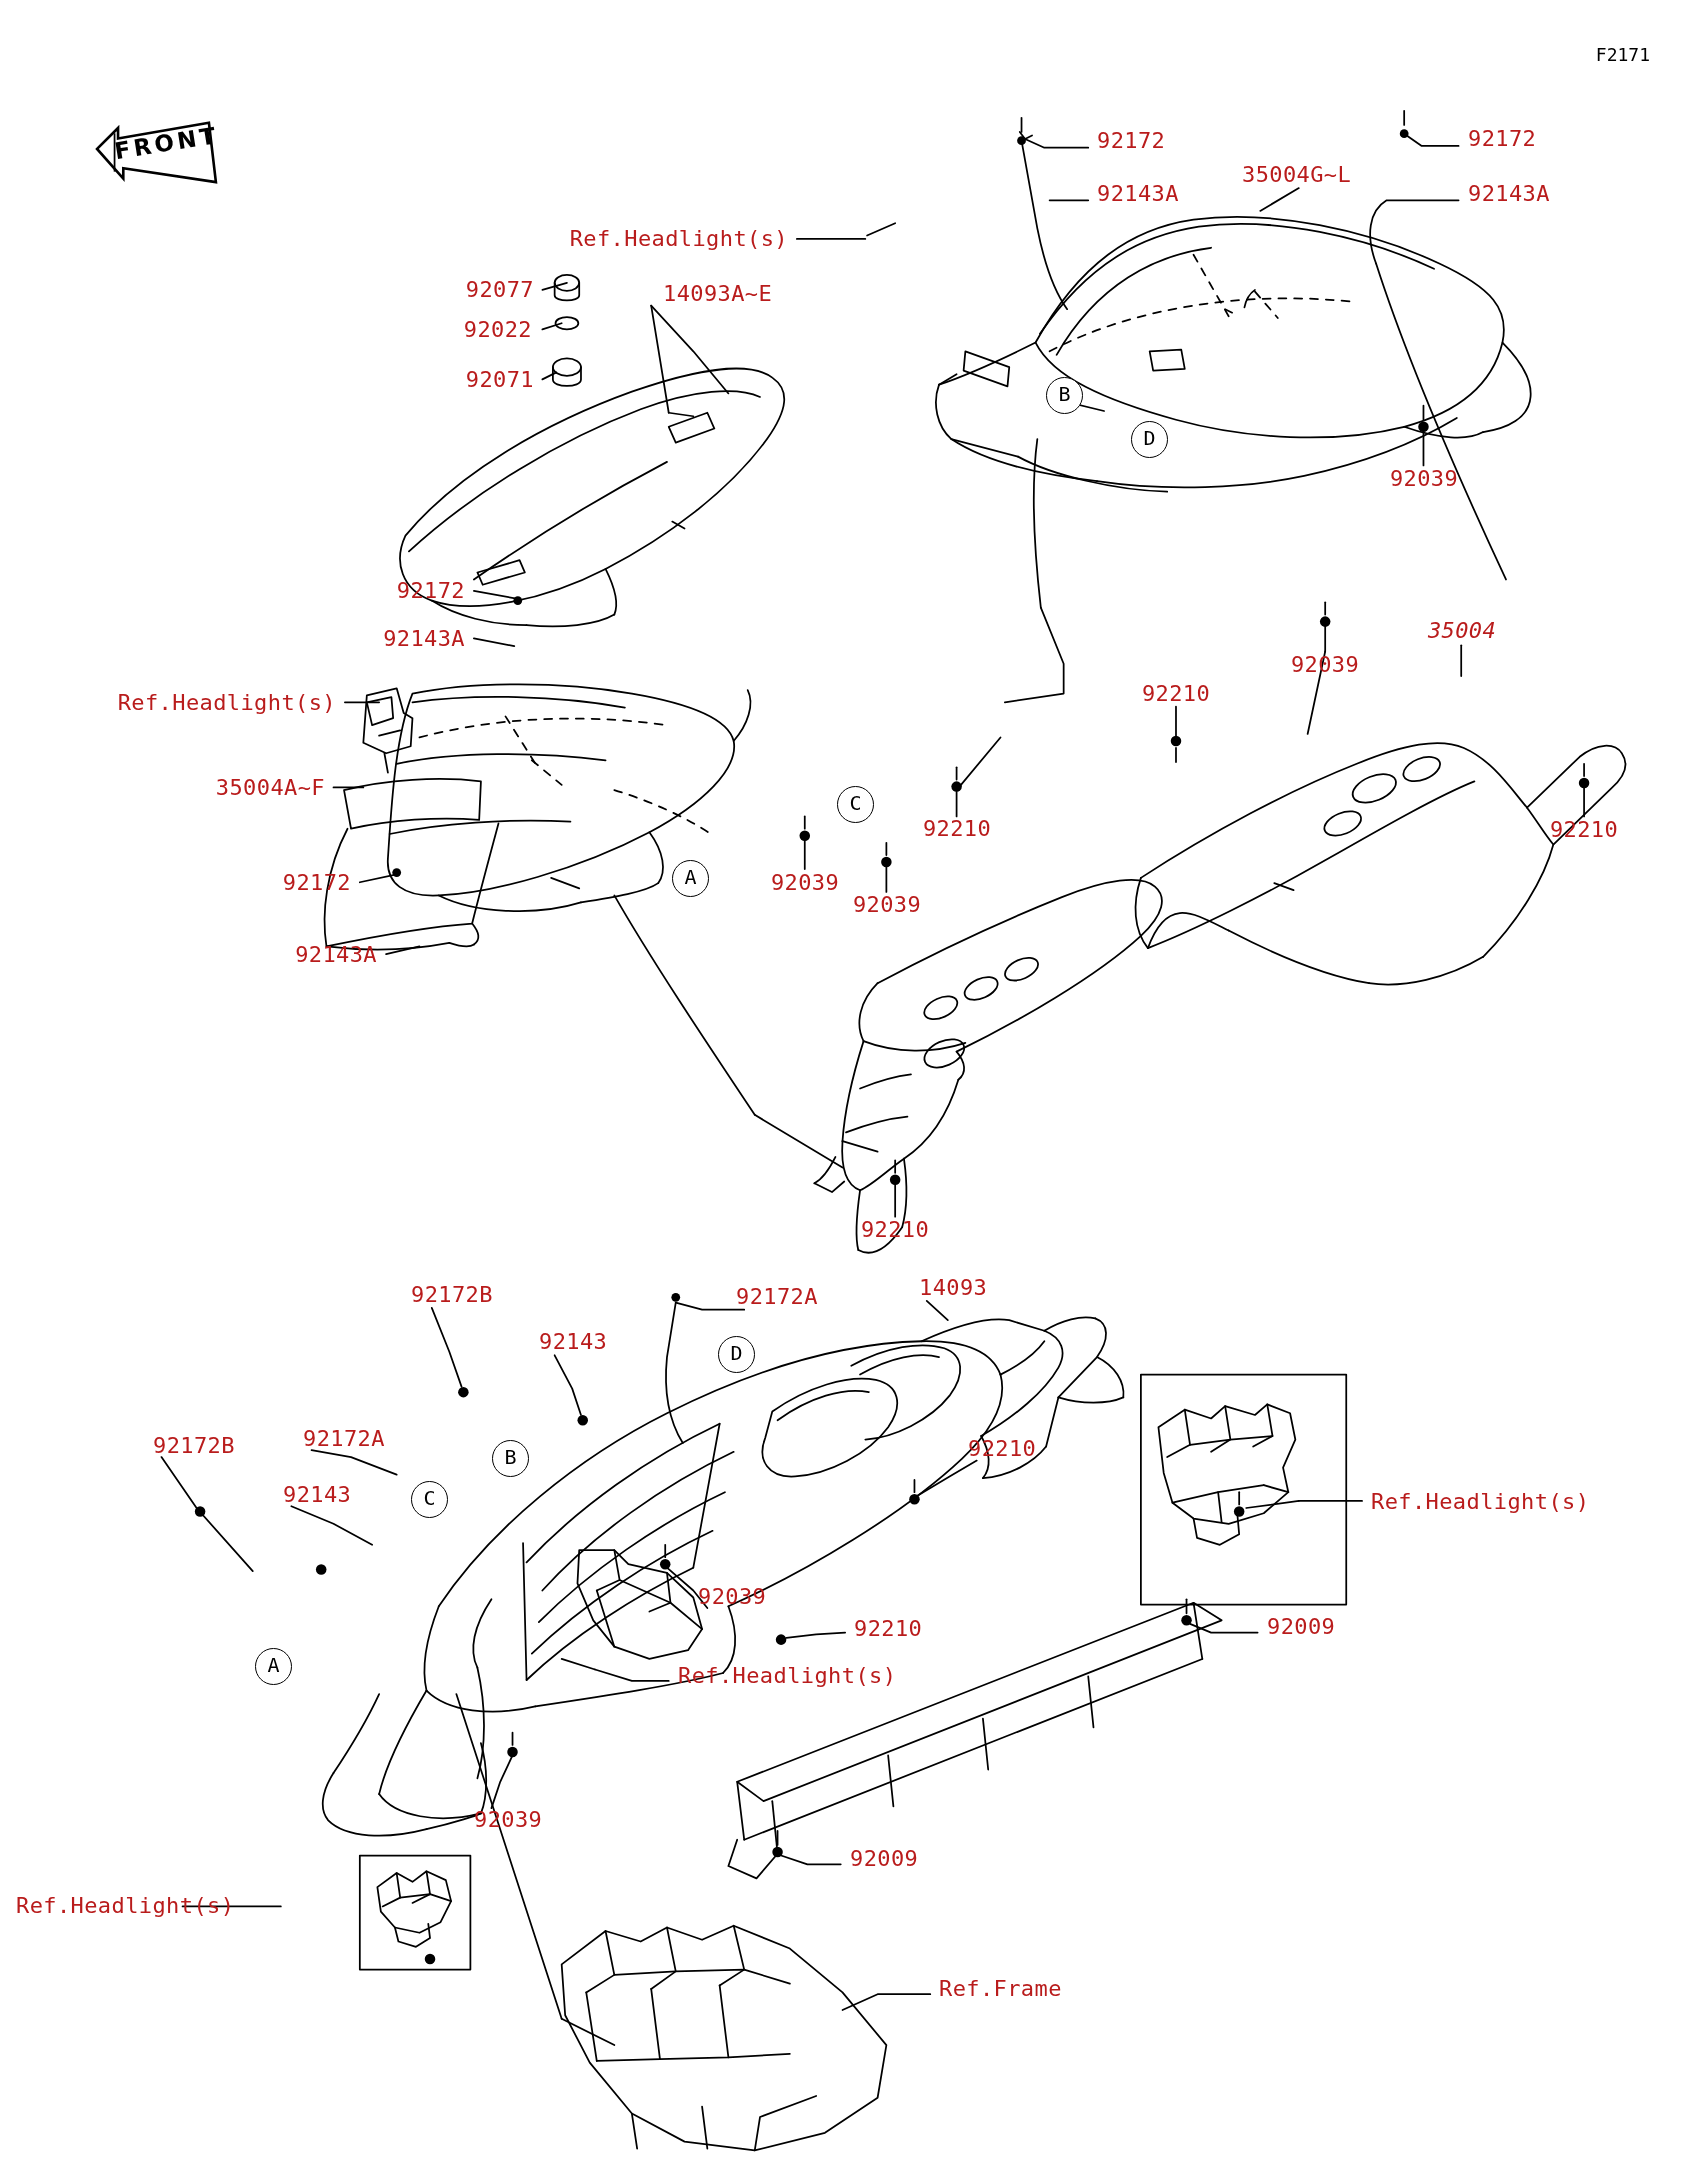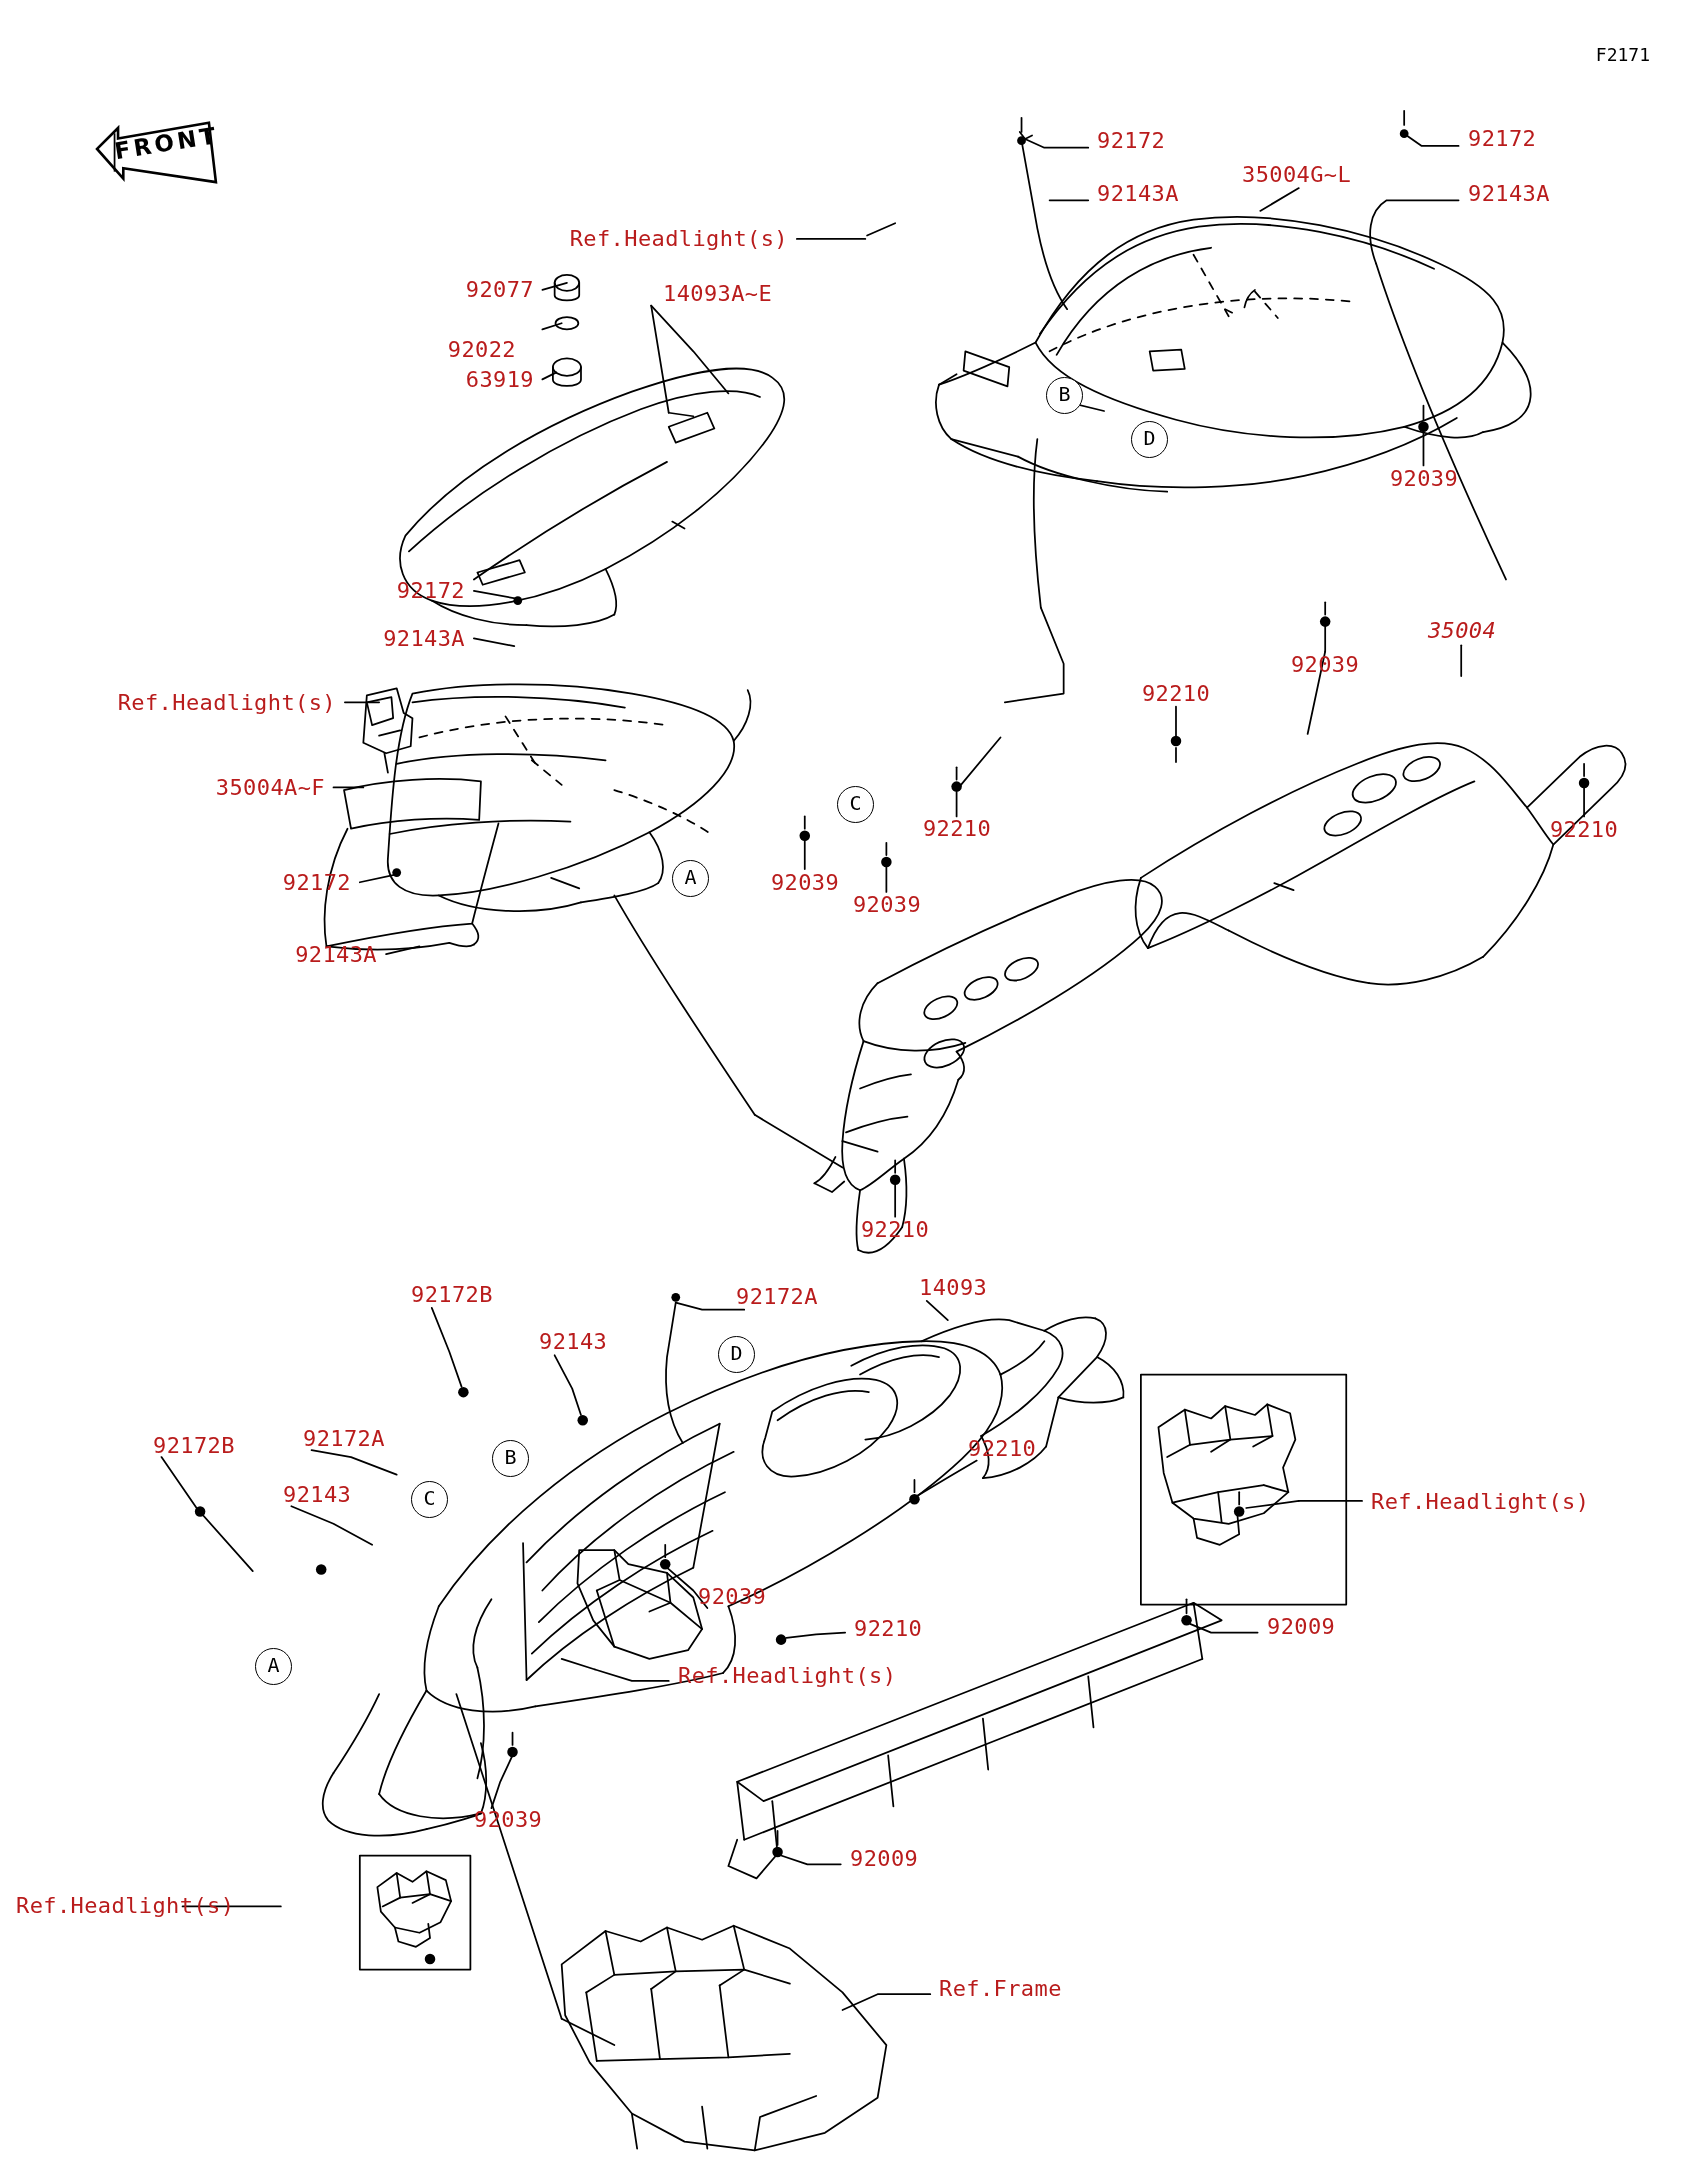--- a/index.html
+++ b/index.html
@@ -428,22 +428,22 @@
     </g>
   </svg>
 
   <div class="lbl" style="left:1097px; top:128px;">92172</div>
   <div class="lbl" style="left:1097px; top:181px;">92143A</div>
   <div class="lbl" style="left:1242px; top:162px;">35004G~L</div>
   <div class="lbl" style="left:1468px; top:126px;">92172</div>
   <div class="lbl" style="left:1468px; top:181px;">92143A</div>
   <div class="lbl r" style="left:788px; top:226px;">Ref.Headlight(s)</div>
   <div class="lbl r" style="left:534px; top:277px;">92077</div>
-  <div class="lbl r" style="left:516px; top:317px;margin-top:20px;">92022</div>
-  <div class="lbl r" style="left:534px; top:367px;">63919</div>
+  <div class="lbl r" style="left:532px; top:317px;">92022</div>
+  <div class="lbl r" style="left:534px; top:367px;">92071</div>
   <div class="lbl" style="left:663px; top:281px;">14093A~E</div>
   <div class="lbl c" style="left:1424px; top:466px;">92039</div>
   <div class="lbl r" style="left:465px; top:578px;">92172</div>
   <div class="lbl r" style="left:465px; top:626px;">92143A</div>
   <div class="lbl r" style="left:336px; top:690px;">Ref.Headlight(s)</div>
   <div class="lbl r" style="left:325px; top:775px;text-align:right;">35004A~F</div>
   <div class="lbl r" style="left:351px; top:870px;">92172</div>
   <div class="lbl r" style="left:377px; top:942px;">92143A</div>
   <div class="lbl c" style="left:805px; top:870px;">92039</div>
   <div class="lbl c" style="left:1325px; top:652px;">92039</div>

